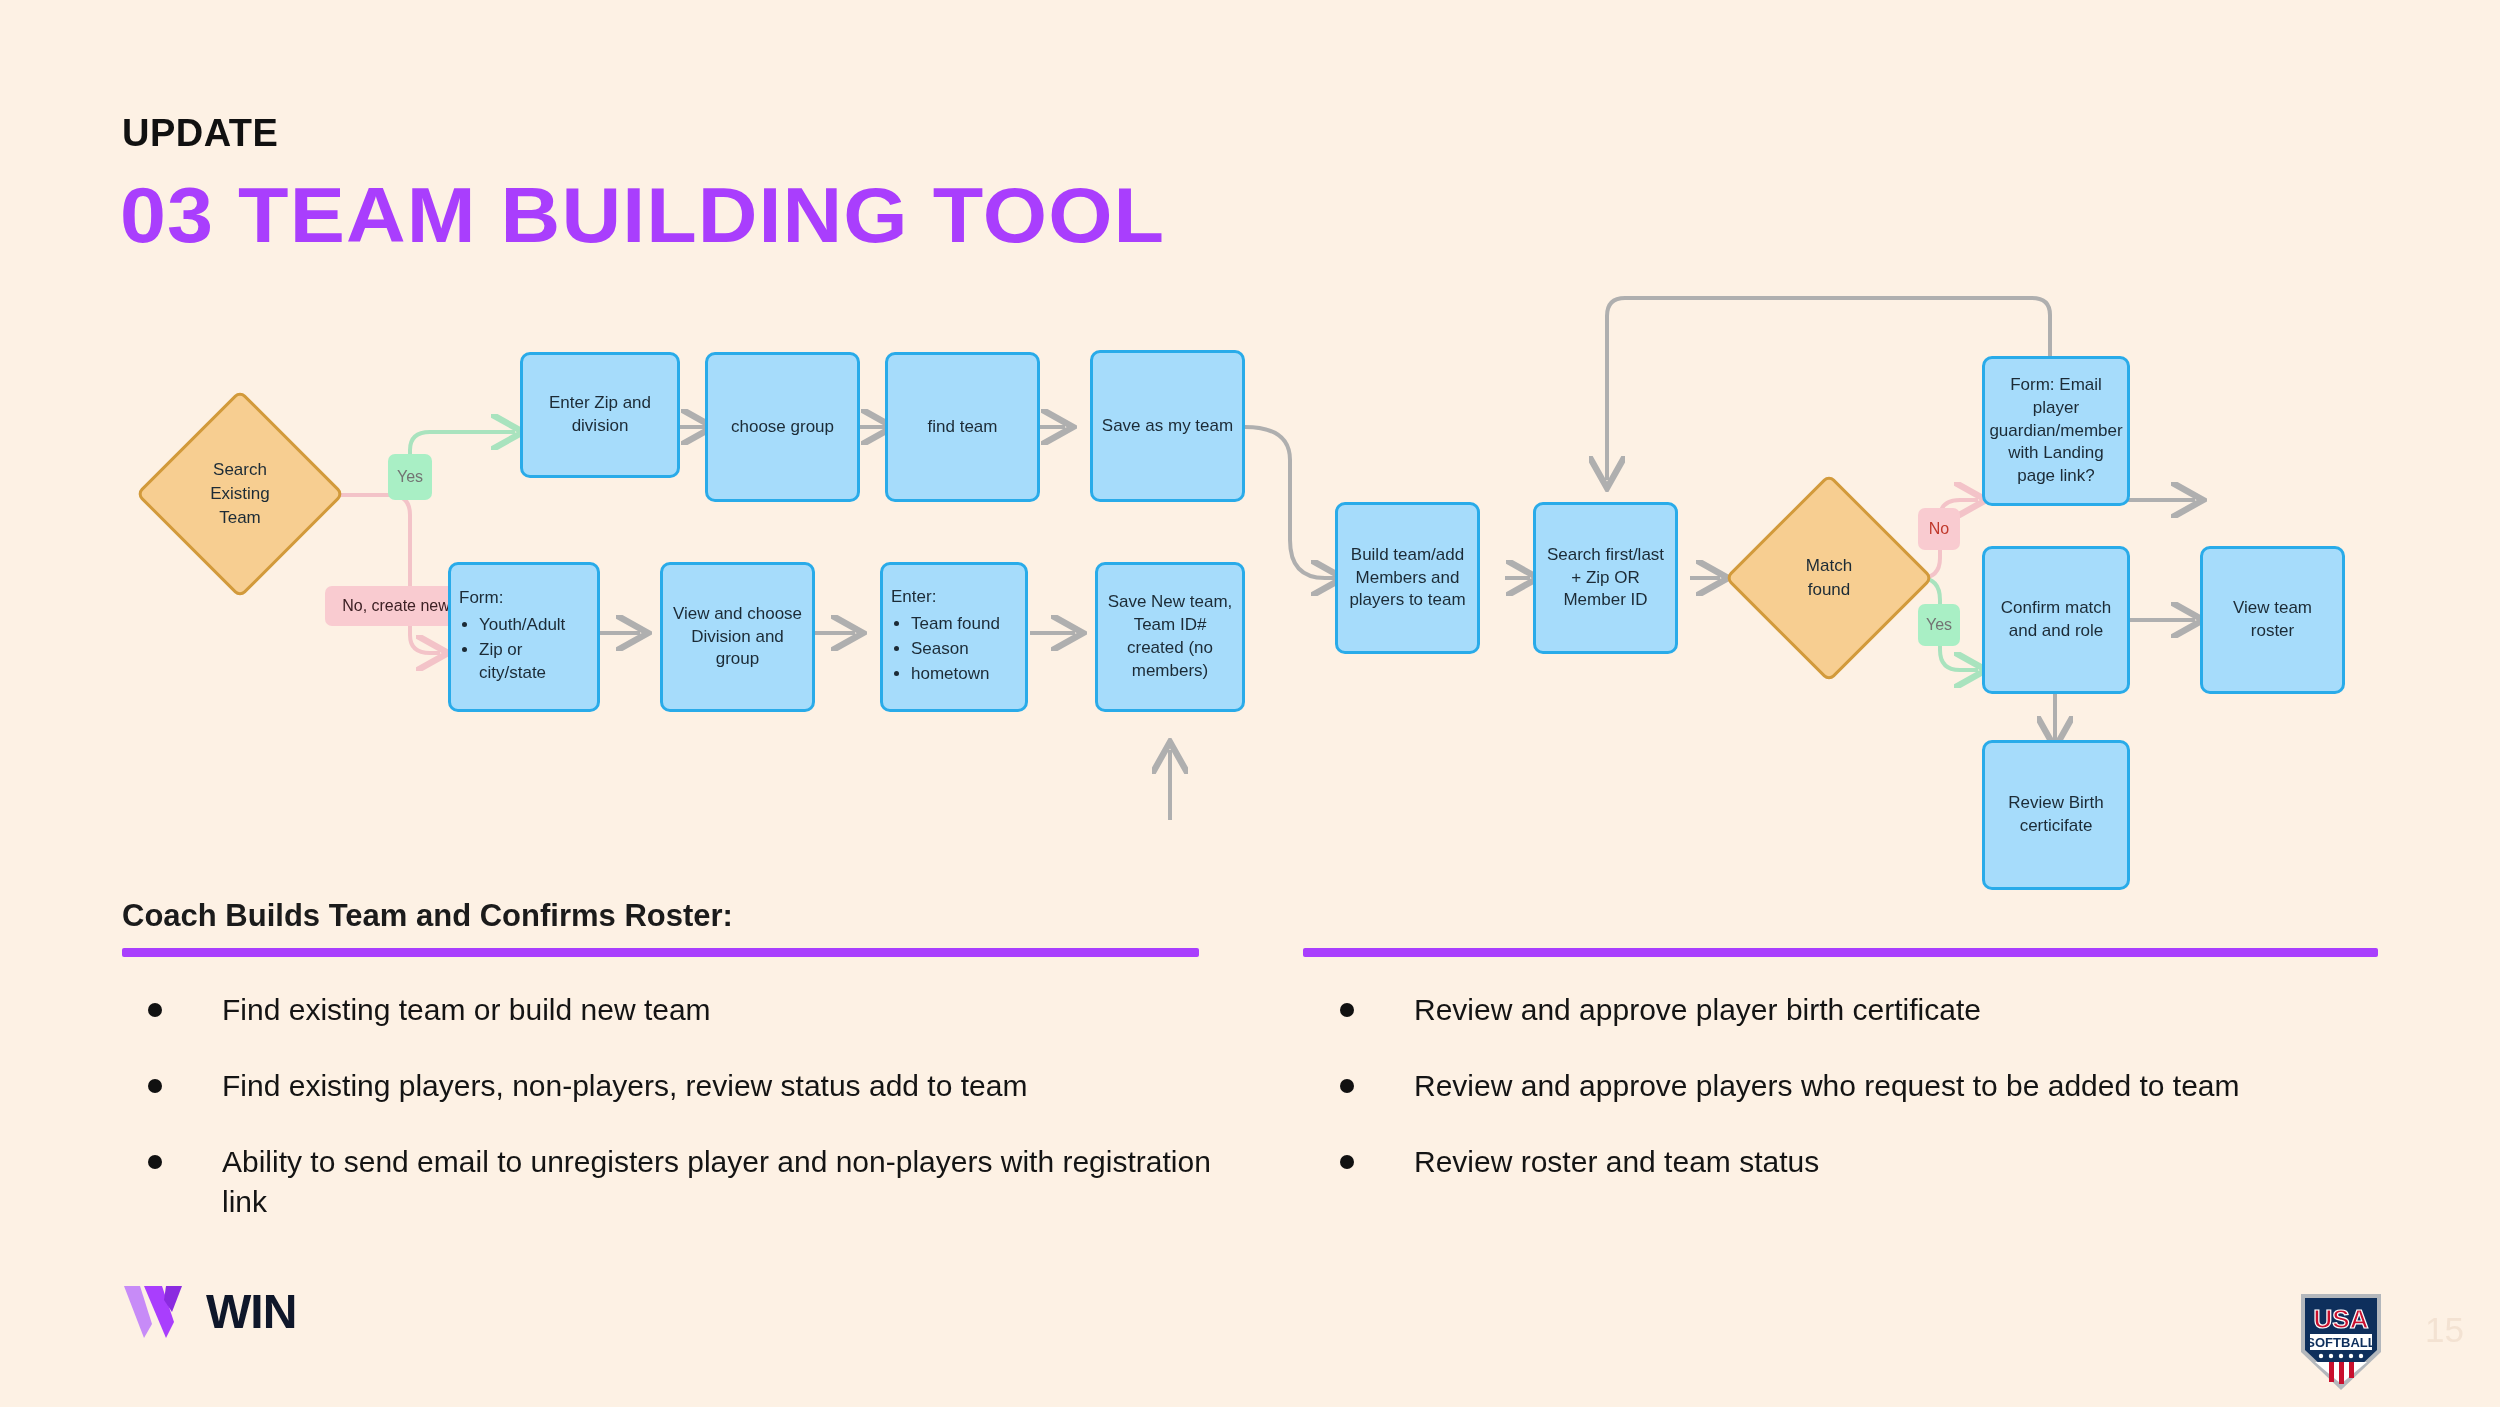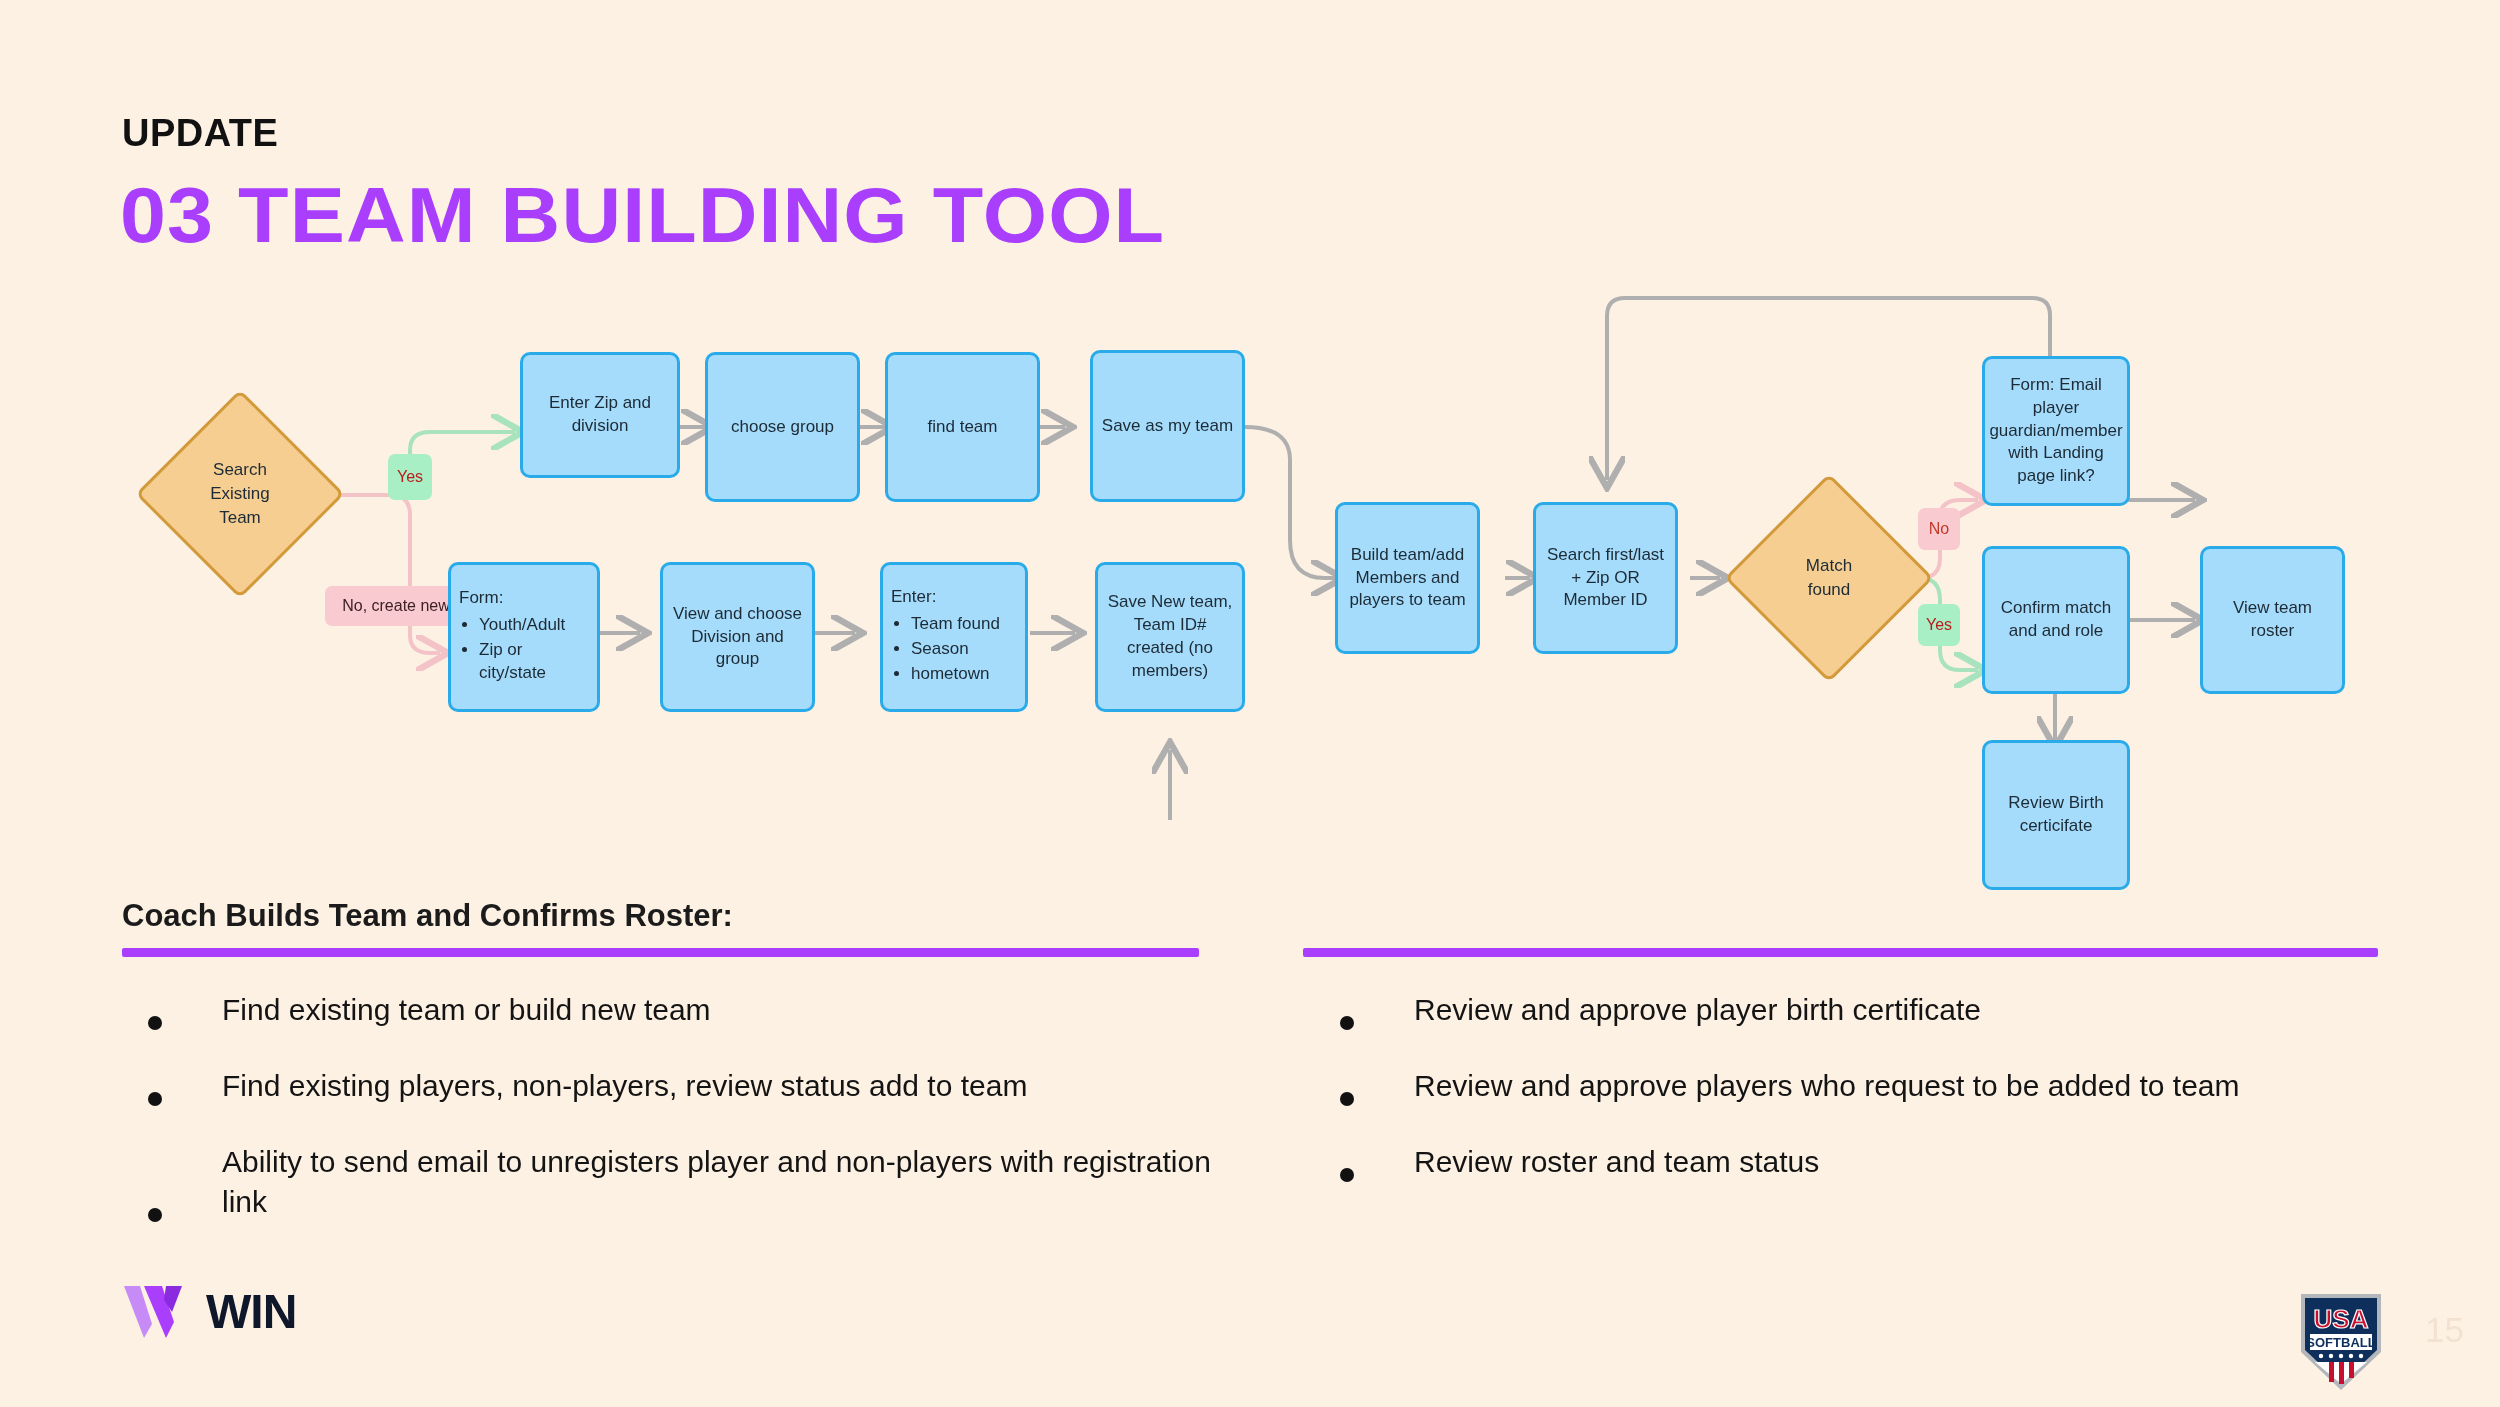--- a/index.html
+++ b/index.html
@@ -53,21 +53,21 @@
     box-sizing:border-box;
   }
   .diamond .dlabel{position:relative;z-index:2;}
 
   .tag{
     position:absolute;border-radius:7px;
     display:flex;align-items:center;justify-content:center;
     font-size:16px;padding:4px 10px;box-sizing:border-box;
     white-space:nowrap;
   }
-  .tag.yes{background:#A9EFC5;color:#b91c1c;text-align:center;}
+  .tag.yes{background:#A9EFC5;color:#737373;text-align:center;}
   .tag.no{background:#F9CBD0;color:#c0392b;}
   .tag.nonew{background:#F9CBD0;color:#3d2125;}
 
   
   .docbox{
     position:absolute;
     display:flex;align-items:center;justify-content:center;
     text-align:center;font-size:17px;color:#1c2b36;
   }
   .docbox .dsvg{position:absolute;inset:0;}
@@ -81,21 +81,21 @@
     font-size:31px;font-weight:bold;color:#1b1b1b;
   }
   .rule{position:absolute;height:9px;background:#A93EFD;border-radius:2px;}
   .rule.left{left:122px;top:948px;width:1077px;}
   .rule.right{left:1303px;top:948px;width:1075px;}
 
   .bullets{position:absolute;}
   .bullets.left{left:148px;top:990px;width:1080px;}
   .bullets.right{left:1340px;top:990px;width:1070px;}
   .bullet{
-    display:flex;align-items:flex-end;margin-bottom:36px;
+    display:flex;align-items:flex-start;margin-bottom:36px;
     font-size:30px;line-height:1.33;color:#141414;
   }
   .bullet .dot{
     width:14px;height:14px;border-radius:50%;background:#111;
     margin-top:13px;margin-right:60px;flex:0 0 14px;
   }
   .bullet .btxt{flex:1;}
 
   
   .winlogo{position:absolute;left:122px;top:1282px;display:flex;align-items:center;}

